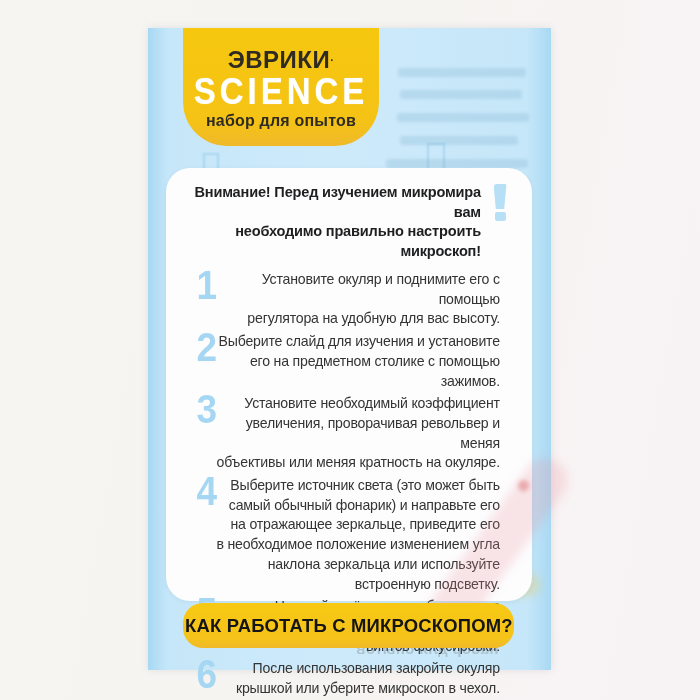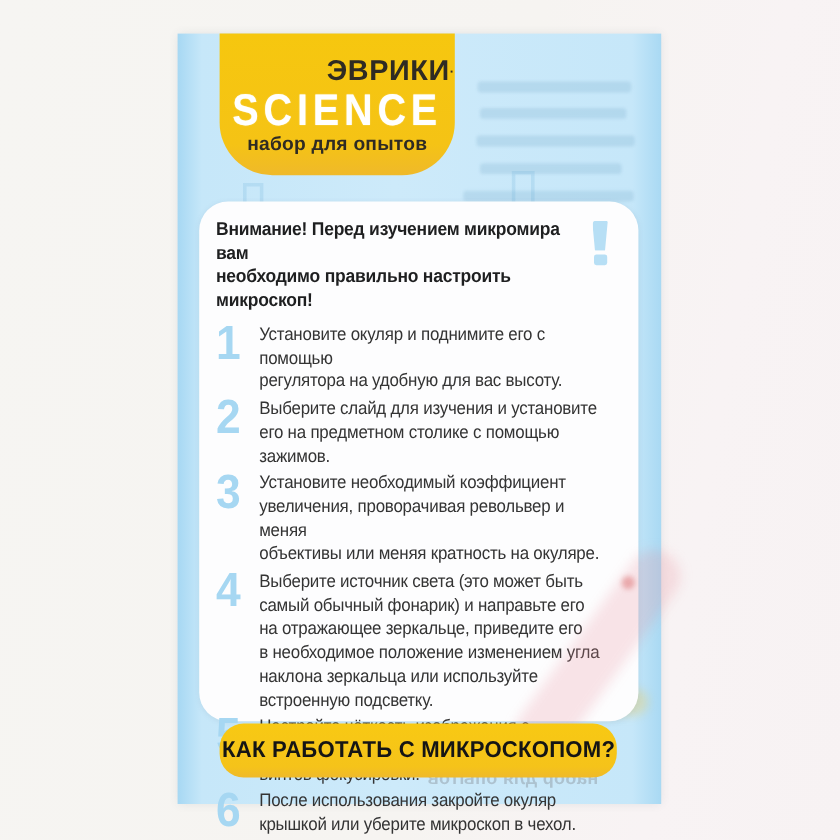--- a/index.html
+++ b/index.html
@@ -7,21 +7,21 @@
   .stage{position:relative;width:700px;height:700px;overflow:hidden;
          background:linear-gradient(100deg,#f6f5f2 0%,#f6f4f1 55%,#f8f3f4 80%,#f7f2f3 100%);}
   
   .card{position:absolute;left:148px;top:28px;width:403px;height:642px;
         background:linear-gradient(90deg,#a7d8f3 0%,#c6e7f9 5%,#cdeafa 45%,#c6e7f9 94%,#a9d9f3 100%);
         box-shadow:0 0 8px rgba(60,80,95,.12);}
   
   .logo-box{position:absolute;left:35px;top:0;width:196px;height:118px;
         background:linear-gradient(180deg,#f6c70f 0%,#f5c315 78%,#efb92a 100%);
         border-radius:0 0 44px 44px;text-align:center;padding-top:20px;}
-  .brand-name{font-size:24px;font-weight:bold;color:#2f2b23;letter-spacing:.5px;line-height:24px;text-align:right;}
+  .brand-name{font-size:24px;font-weight:bold;color:#2f2b23;letter-spacing:.5px;line-height:24px;}
   .brand-mark{font-size:11px;vertical-align:top;color:#2f2b23;font-weight:bold;}
   .brand-series{font-size:33px;font-weight:bold;color:#ffffff;letter-spacing:4px;line-height:34px;
         margin-top:3px;transform:scaleY(1.12);text-shadow:0 0 1px rgba(255,255,255,.6);}
   .brand-tagline{font-size:16px;font-weight:bold;color:#2f2b23;margin-top:3px;letter-spacing:.2px;}
   
   .product-title{position:absolute;left:246px;top:18px;width:145px;color:#fff;font-weight:bold;z-index:2;}
   .pt1{font-size:38px;line-height:37px;letter-spacing:1px;transform:scaleY(1.05);transform-origin:0 0;}
   .pt2{font-size:32px;line-height:31px;letter-spacing:.5px;transform:scaleY(1.05);transform-origin:0 0;}
   .pt3{font-size:20.5px;line-height:23px;letter-spacing:.2px;}
   
@@ -30,21 +30,21 @@
   .pink-swoosh{position:absolute;left:310px;top:275px;width:44px;height:205px;
         background:rgba(233,138,150,.22);border-radius:24px;transform:rotate(36deg);filter:blur(5px);z-index:5;}
   .red-dot{position:absolute;left:352px;top:312px;width:11px;height:11px;border-radius:50%;
         background:rgba(205,60,60,.35);filter:blur(2px);z-index:5;}
   .warm-blob{position:absolute;left:288px;top:546px;width:104px;height:22px;
         background:rgba(250,203,70,.30);border-radius:12px;filter:blur(4px);}
   .ghost-mirrored{position:absolute;left:208px;top:612px;font-size:15px;font-weight:bold;
         color:#96a4ae;opacity:.55;transform:scaleX(-1);filter:blur(.6px);letter-spacing:.3px;}
   
   .panel{position:absolute;left:18px;top:140px;width:366px;height:433px;background:#fdfdfe;
-        border-radius:24px;padding:14px 14px 10px 14px;z-index:4;box-shadow:0 1px 4px rgba(90,120,140,.10);}
+        border-radius:24px;padding:14px 14px 10px 14px;z-index:4;box-shadow:0 1px 4px rgba(90,120,140,.10);text-align:right;}
   .warning-row{position:relative;padding-right:36px;}
   .warning-text{font-size:15.5px;line-height:19.5px;font-weight:bold;color:#1e1f20;
         white-space:pre-line;transform:scaleX(.94);transform-origin:0 0;width:106%;letter-spacing:-.2px;}
   .excl{position:absolute;right:10px;top:2px;width:16px;height:38px;}
   .excl .bar{width:13px;height:25px;background:#b7dff5;border-radius:2.5px;margin:0 auto;
         clip-path:polygon(0 0,100% 0,82% 100%,18% 100%);}
   .excl .dot{width:11px;height:9px;background:#b7dff5;border-radius:2px;margin:3px auto 0;}
   .steps{margin-top:9px;display:flex;flex-direction:column;gap:3px;}
   .step{display:flex;}
   .step-num{flex:0 0 36px;font-size:37px;line-height:31px;font-weight:bold;color:#a6d7f2;

